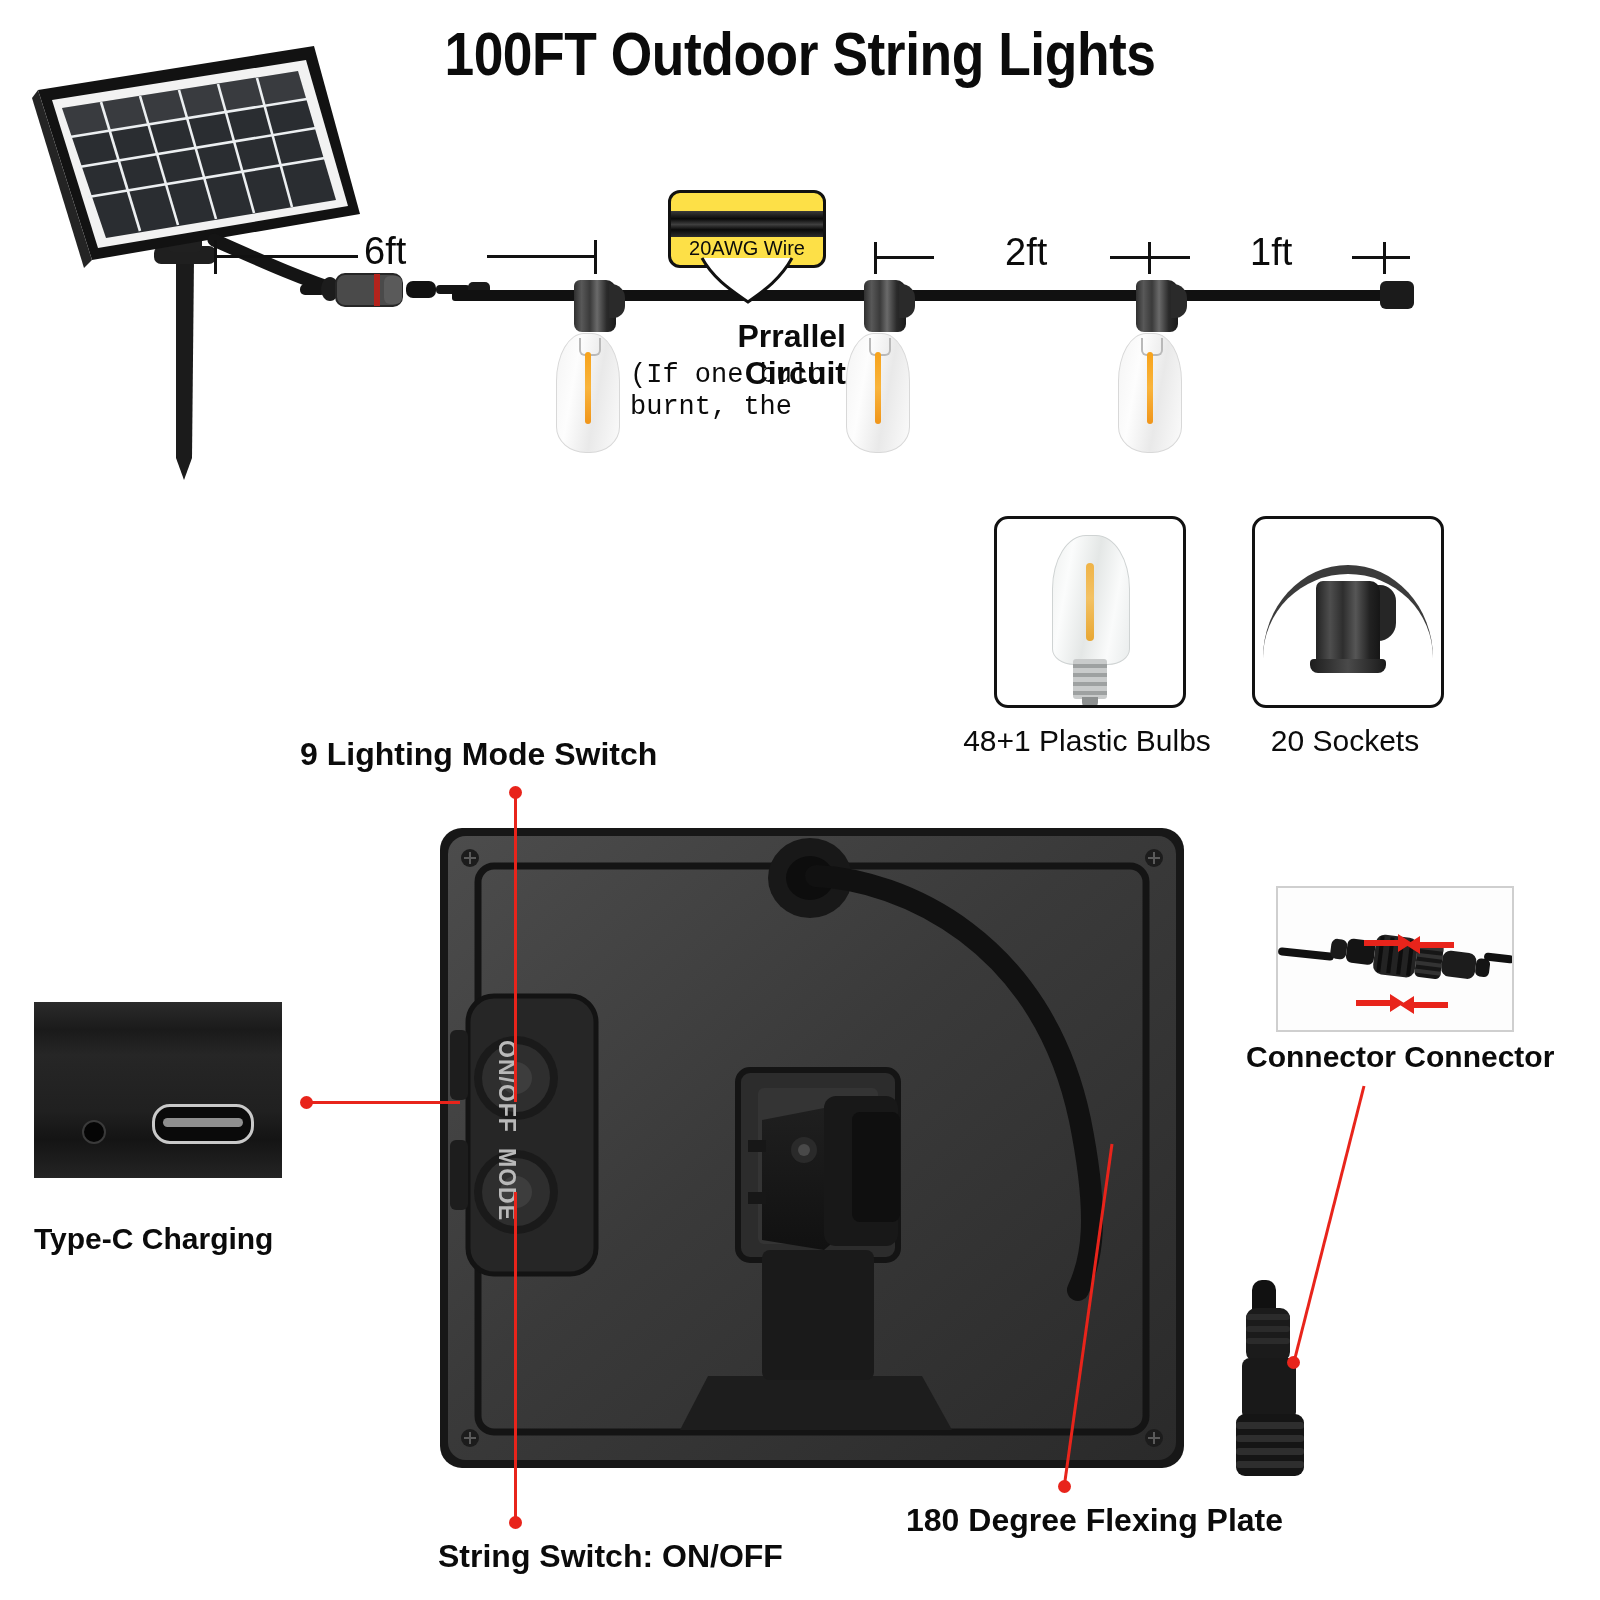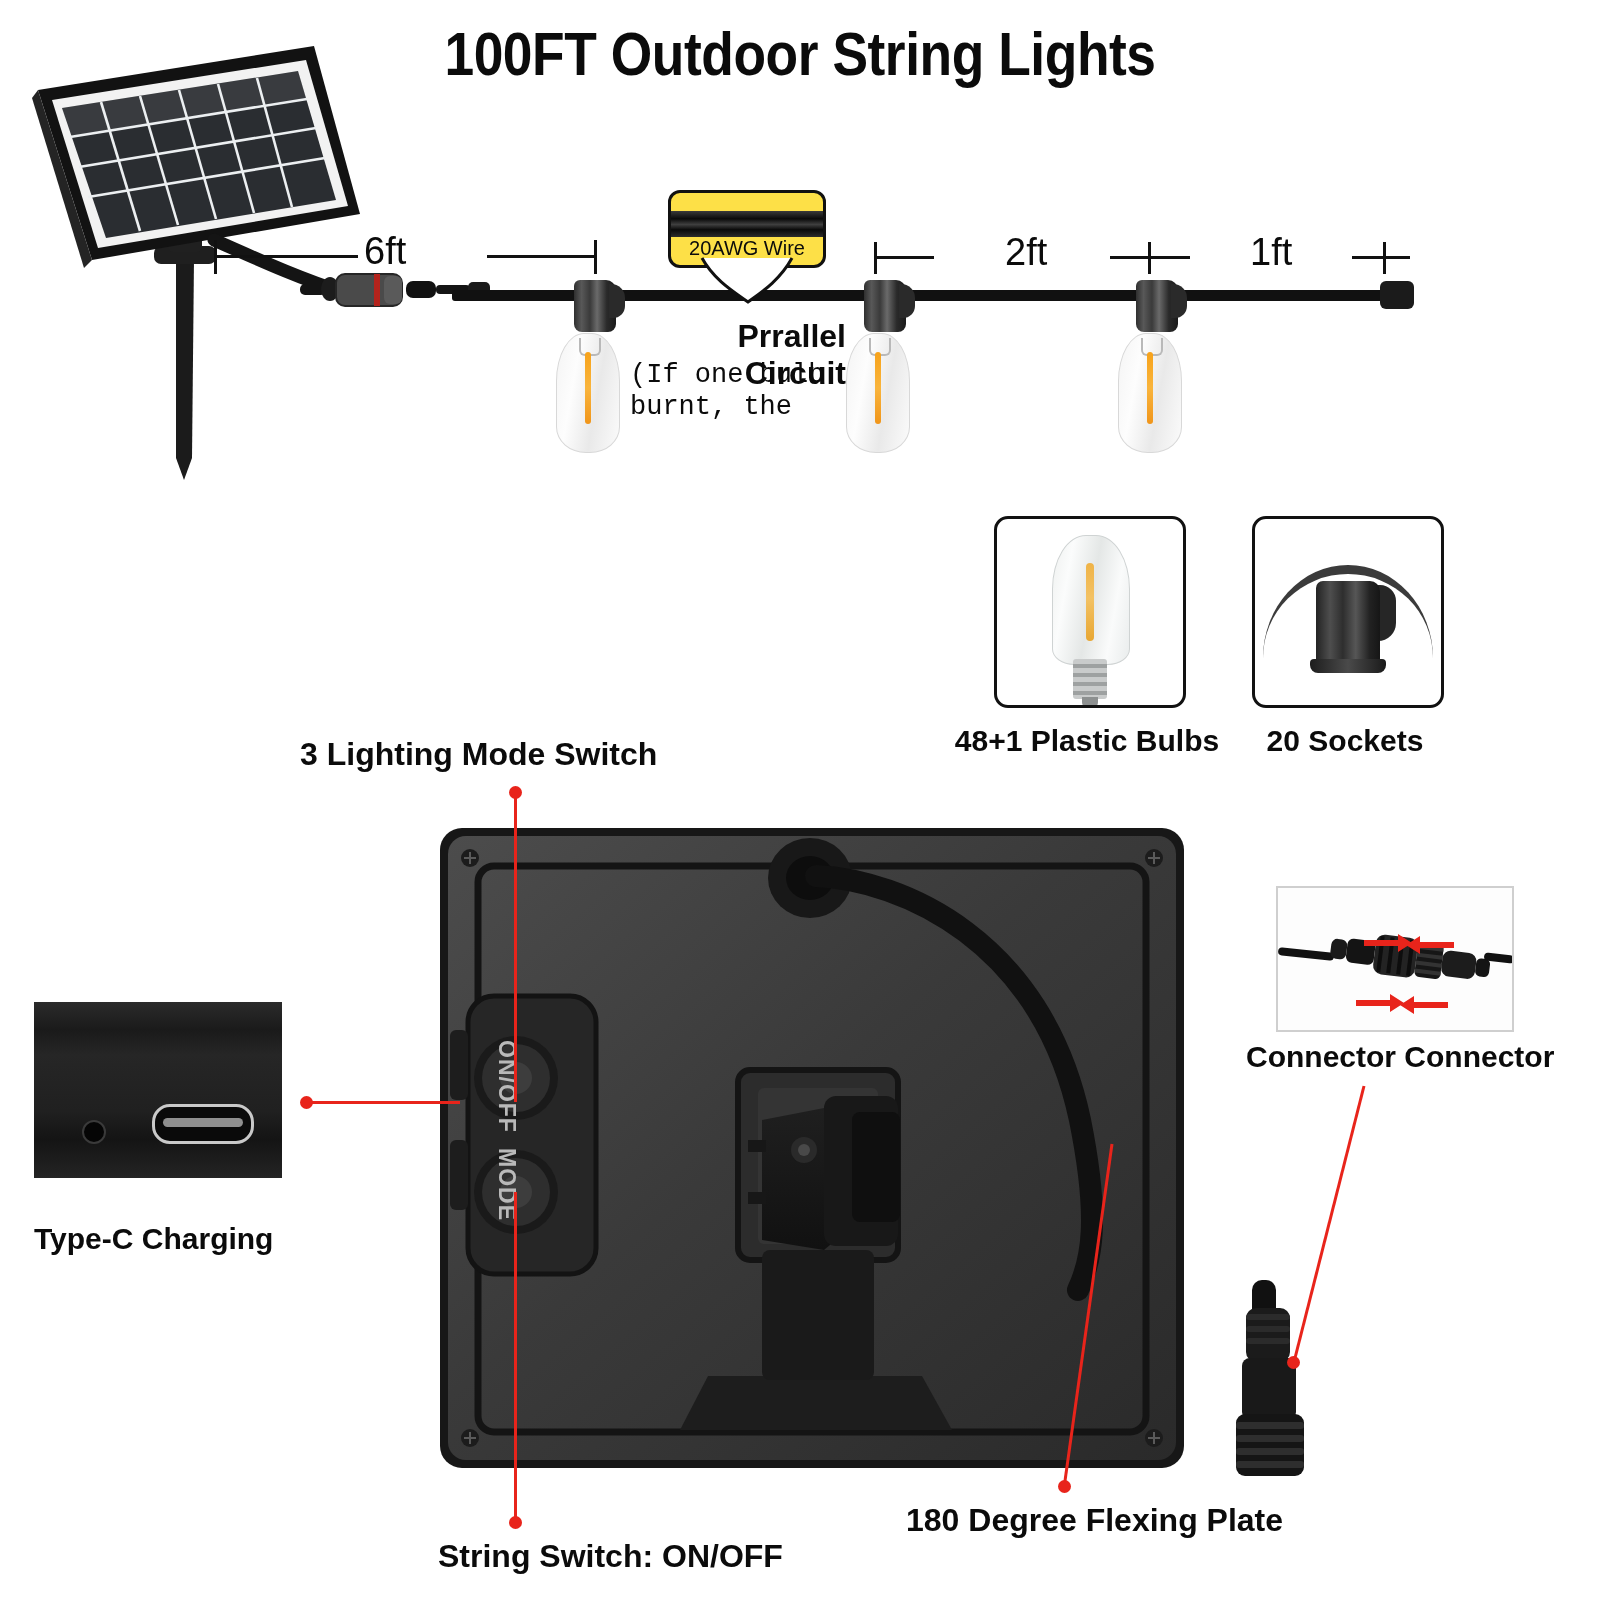--- a/index.html
+++ b/index.html
@@ -36,21 +36,21 @@
   .wirebox{position:absolute;border:3px solid #111;border-radius:12px;background:#fde047;}
   .wirestripe{position:absolute;left:0;right:0;height:26px;
     background:linear-gradient(180deg,#3a3a3a,#0a0a0a 30%,#3f3f3f 52%,#0a0a0a 72%,#2c2c2c);}
   .awg{position:absolute;left:0;right:0;text-align:center;font-size:20px;}
 
   .pcirc{font-size:32px;font-weight:700;text-align:right;}
   .psub{font-size:27px;text-align:center;line-height:1.18;}
 
   
   .pbox{position:absolute;border:3px solid #111;border-radius:14px;background:#fff;overflow:hidden;}
-  .pcap{position:absolute;text-align:center;font-size:30px;font-weight:700;}
+  .pcap{position:absolute;text-align:center;font-size:30px;font-weight:400;}
 
   
   .tb-glass{position:absolute;left:50%;margin-left:-38px;top:16px;width:76px;height:128px;
       background:linear-gradient(100deg,#eef0ef 0%,#fbfcfc 22%,#e4e7e6 50%,#fafbfb 76%,#e9ecec 100%);
       border:1px solid #cfd3d3;border-radius:34px 34px 22px 22px/54px 54px 16px 16px;}
   .tb-fil{position:absolute;left:50%;margin-left:-4px;top:44px;width:8px;height:78px;
       background:linear-gradient(180deg,#efb347,#f3c264 45%,#e8a733);border-radius:4px;}
   .tb-base{position:absolute;left:50%;margin-left:-17px;top:140px;width:34px;height:40px;
       background:repeating-linear-gradient(180deg,#c9cbcb 0 5px,#9ea1a1 5px 9px);border-radius:3px;}
   .tb-tip{position:absolute;left:50%;margin-left:-8px;top:178px;width:16px;height:12px;
@@ -345,21 +345,21 @@
     <g fill="#e8241b">
       <path d="M86 52 h34 l0 -6 l14 9 l-14 9 l0 -6 h-34 z"></path>
       <path d="M176 54 h-34 l0 -6 l-14 9 l14 9 l0 -6 h34 z"></path>
       <path d="M78 112 h34 l0 -6 l14 9 l-14 9 l0 -6 h-34 z"></path>
       <path d="M170 114 h-34 l0 -6 l-14 9 l14 9 l0 -6 h34 z"></path>
     </g>
   </svg>
 </div>
 <div class="abs lbl" style="left:1246px;top:1040px;font-size:30px;">Connector Connector</div>
 
-<div class="abs lbl" style="left:300px;top:736px;font-size:32px;">3 Lighting Mode Switch</div>
+<div class="abs lbl" style="left:300px;top:736px;font-size:32px;">9 Lighting Mode Switch</div>
 <div class="abs dot" style="left:509px;top:786px;"></div>
 <div class="abs leader" style="left:514px;top:792px;width:3px;height:310px;"></div>
 
 <div class="abs lbl" style="left:438px;top:1538px;font-size:32px;">String Switch: ON/OFF</div>
 <div class="abs leader" style="left:514px;top:1192px;width:3px;height:330px;"></div>
 <div class="abs dot" style="left:509px;top:1516px;"></div>
 
 <div class="abs leader" style="left:308px;top:1101px;width:152px;height:3px;"></div>
 <div class="abs dot" style="left:300px;top:1096px;"></div>
 

